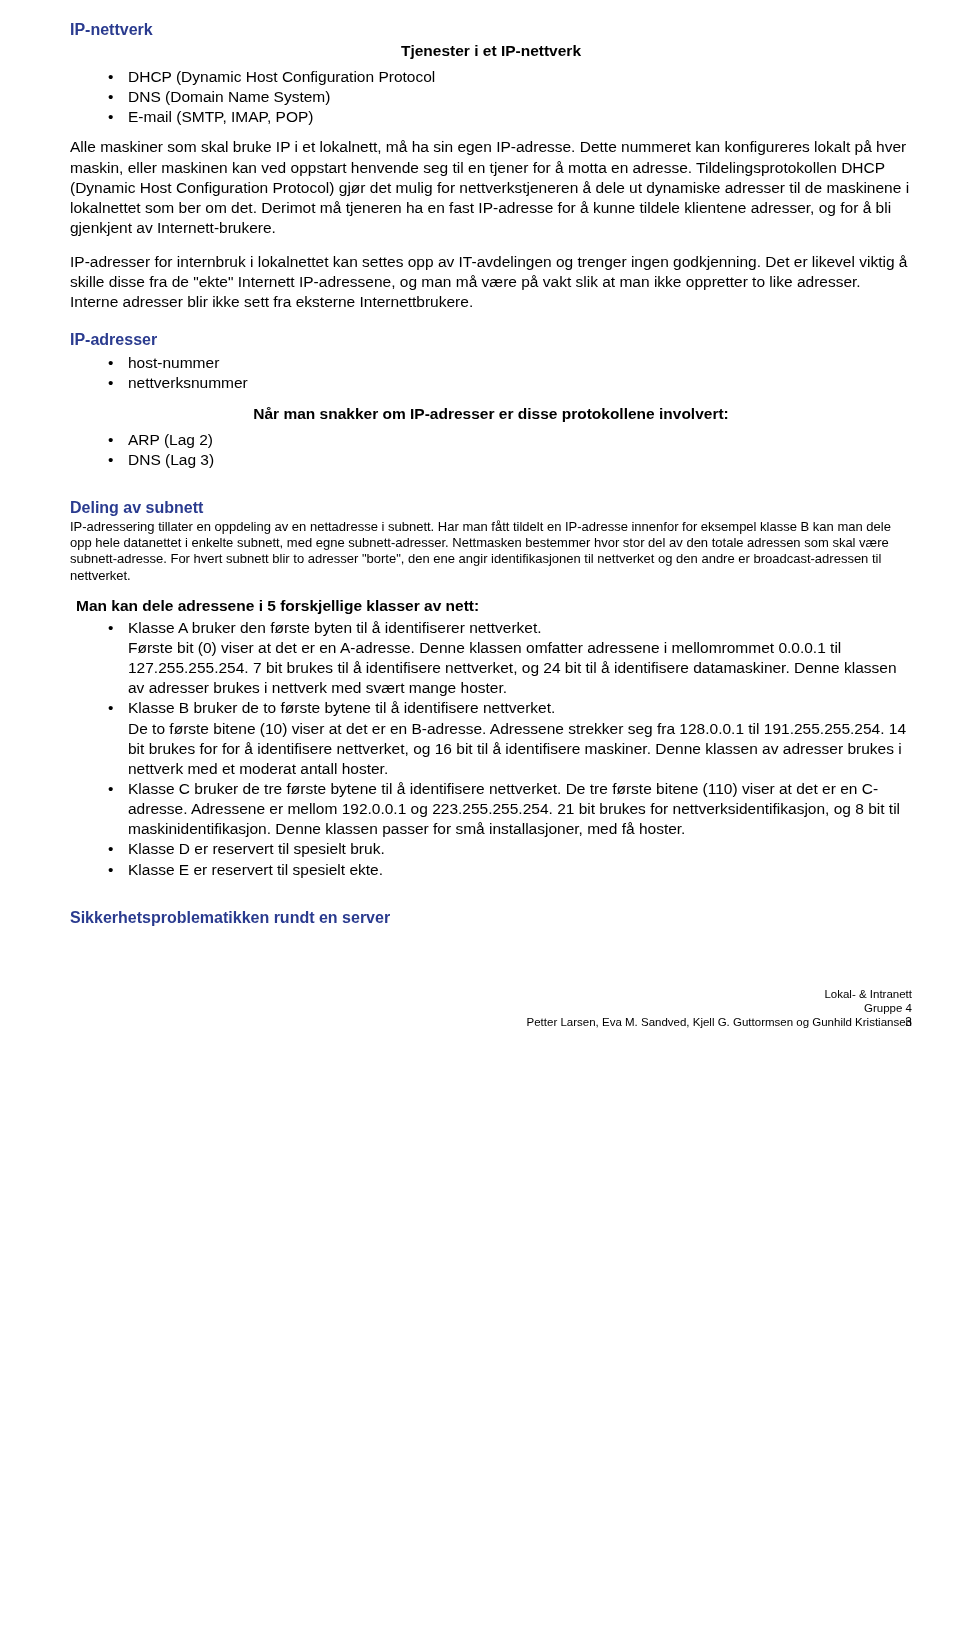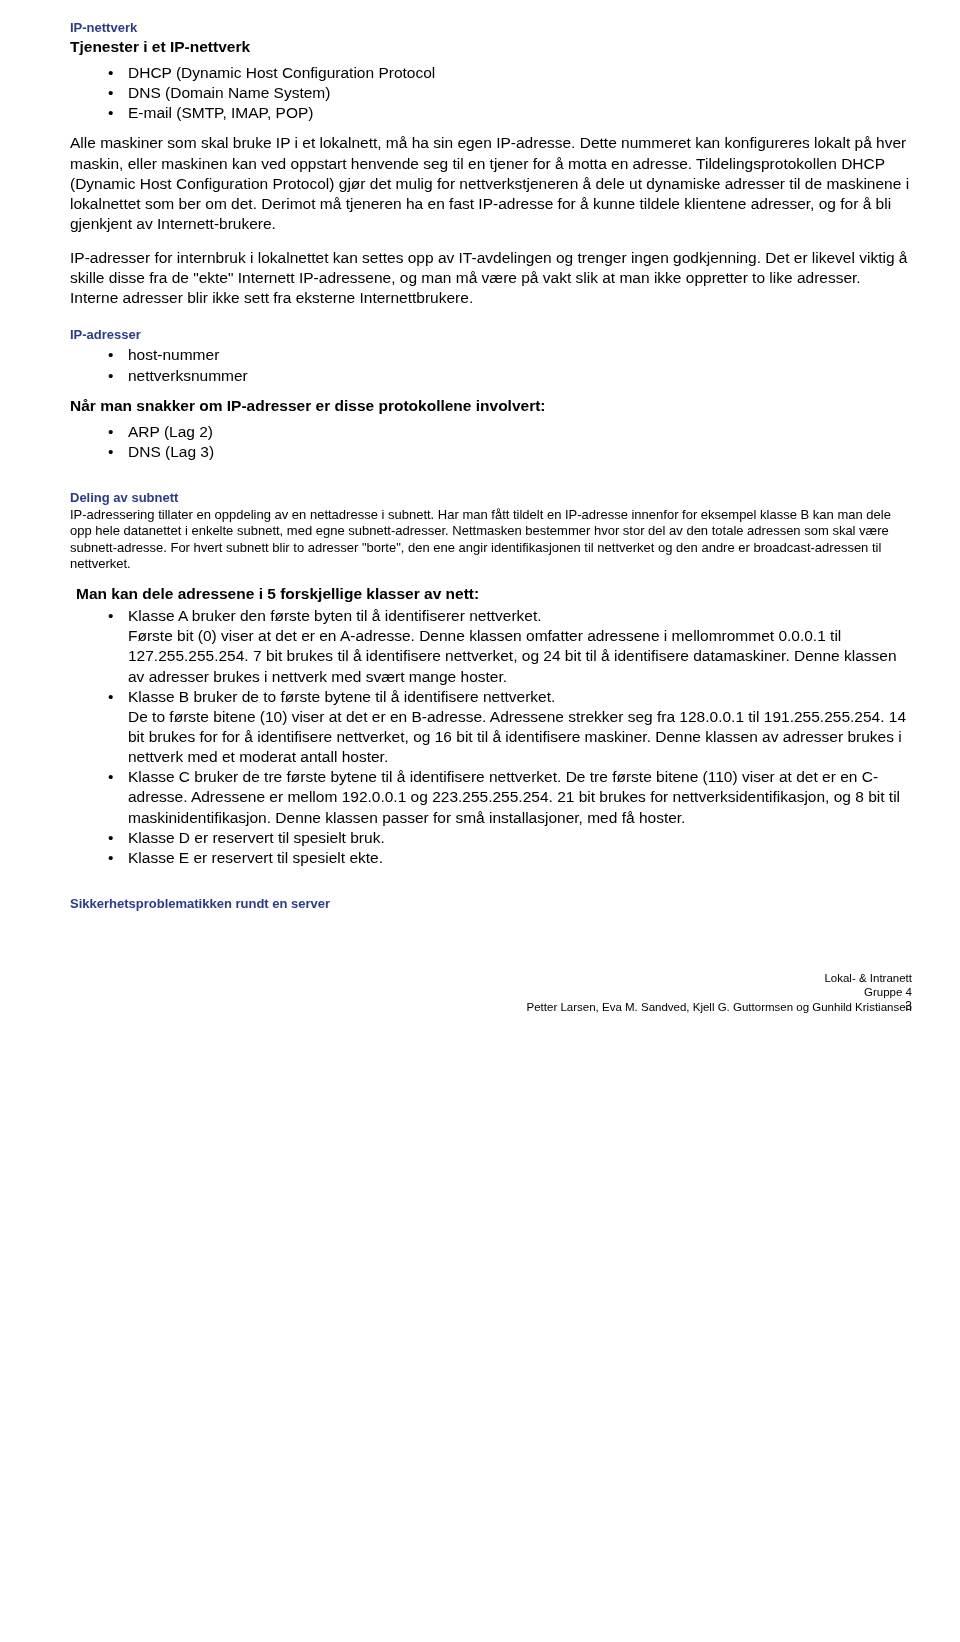--- a/index.html
+++ b/index.html
@@ -6,27 +6,27 @@
   body {
     font-family: Arial, Helvetica, sans-serif;
     font-size: 15.5px;
     line-height: 1.3;
     color: #000;
     background: #fff;
     width: 960px;
     padding: 18px 48px 18px 70px;
   }
   .h-blue { color: #2a3b8f; font-weight: bold; }
-  .h-section { font-size: 13px; margin-top: 2px; }
+  .h-section { font-size: 16px; margin-top: 2px; }
   .bold { font-weight: bold; }
   ul { list-style: none; padding-left: 38px; margin: 2px 0 10px 0; }
   li { position: relative; padding-left: 20px; margin-bottom: 0; }
   li::before { content: "•"; position: absolute; left: 0; top: 0; }
   p { margin-bottom: 14px; }
-  .blk { margin-bottom: 6px; }
+  .blk { margin-bottom: 6px; text-align: center; }
   .small { font-size: 13px; line-height: 1.25; }
   .footer {
     text-align: right;
     font-size: 11.5px;
     line-height: 1.25;
     margin-top: 58px;
     position: relative;
   }
   .pgnum { position: absolute; right: 0; bottom: 0; font-size: 12px; }
   .gap-lg { margin-top: 28px; }

